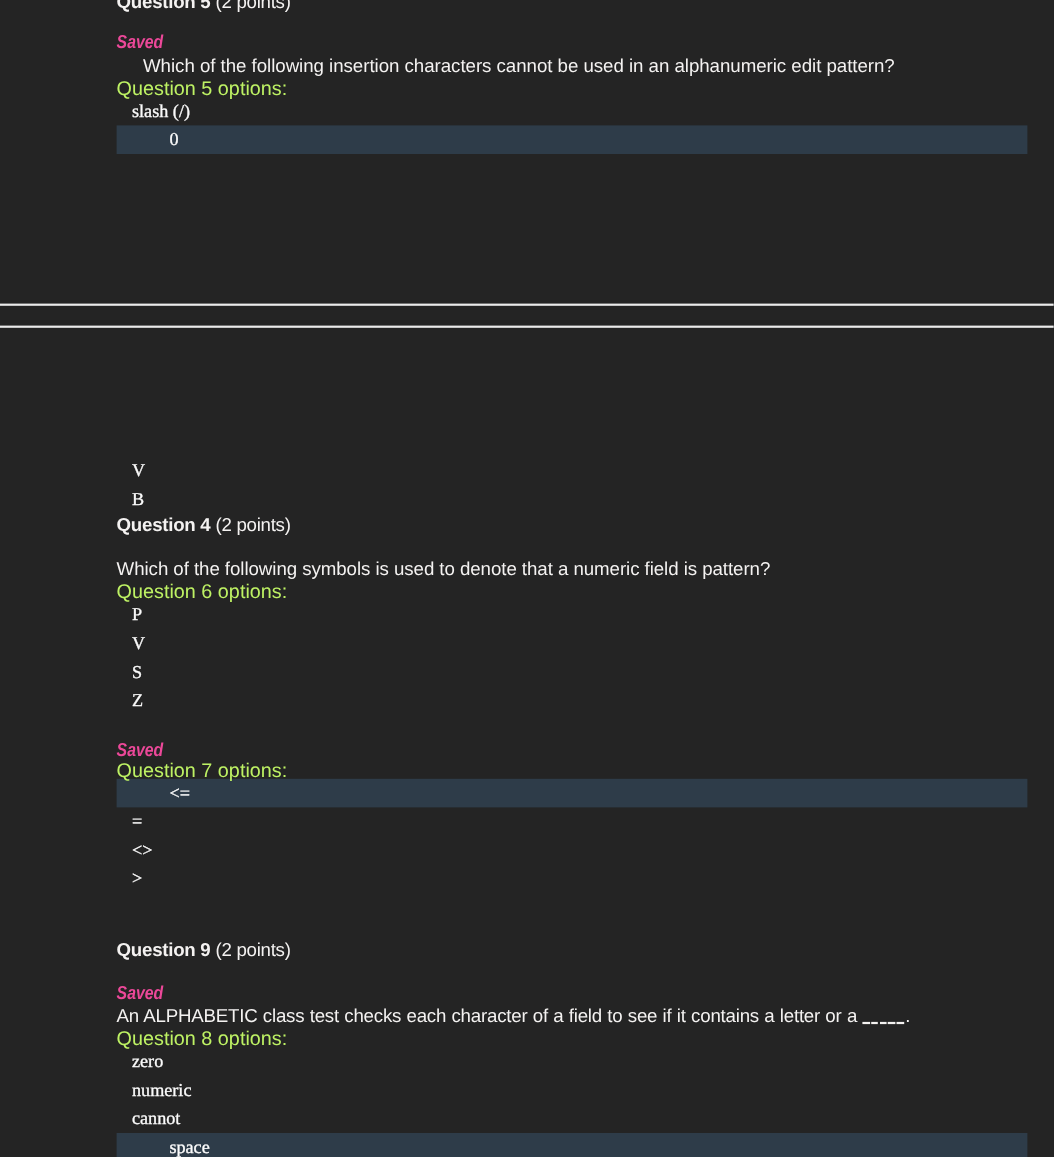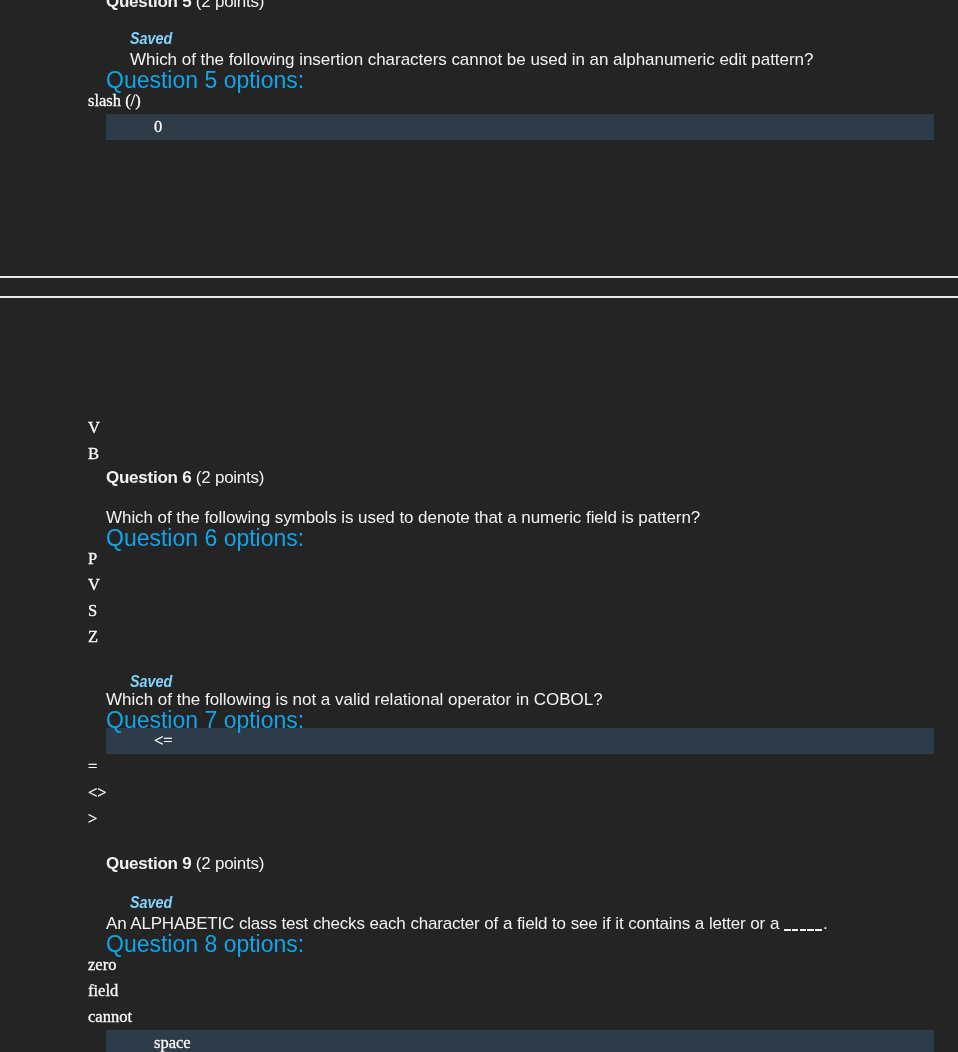--- a/index.html
+++ b/index.html
@@ -6,37 +6,37 @@
   html,body{margin:0;padding:0;}
   body{width:958px;height:1052px;background:#242424;overflow:hidden;
        font-family:"Liberation Sans",sans-serif;color:#f3f1f0;
        -webkit-font-smoothing:antialiased;}
   .screen{position:relative;width:958px;height:1052px;overflow:hidden;}
   .qblock{position:absolute;left:0;width:958px;}
   .indent{padding-left:106px;}
   .q-head{font-size:17px;line-height:20px;font-weight:400;color:#f4f2f1;letter-spacing:-0.25px;}
   .q-head .qnum{font-weight:700;}
   .q-head.down{position:relative;top:2px;}
-  .saved{font-size:17px;line-height:20px;color:#7dd3fc;position:relative;top:1.5px;margin-left:24px;}
+  .saved{font-size:17px;line-height:20px;color:#ec4899;position:relative;top:1.5px;}
   .saved span{display:inline-block;font-style:italic;font-weight:700;
               transform:scaleX(0.845);transform-origin:left center;}
   .saved.up{top:-1px;}
   .q-text{font-size:17px;line-height:20px;color:#f4f2f1;}
   .q-text.t5{letter-spacing:-0.04px;margin-left:24px;}
   .q-text.t6{letter-spacing:-0.06px;}
   .q-text.t7{letter-spacing:-0.02px;}
   .q-text.t8{letter-spacing:-0.2px;word-spacing:0.32px;}
   .blank{display:inline-block;letter-spacing:0;word-spacing:0;vertical-align:baseline;}
   .blank i{display:inline-block;width:6.7px;height:2px;background:#f4f2f1;
            margin-right:1.1px;vertical-align:baseline;position:relative;top:2px;}
-  .opt-label{font-size:23px;line-height:20px;color:#0ea5e9;}
+  .opt-label{font-size:18px;line-height:20px;color:#bef264;}
   .spacer{height:20px;}
   .options{margin:-2px 0 0 0;padding:0;list-style:none;}
   .option{font-family:"Liberation Serif",serif;font-size:16.5px;line-height:26px;
-          height:26px;padding-left:88px;color:#fbfbfb;width:958px;box-sizing:border-box;
+          height:26px;padding-left:120px;color:#fbfbfb;width:958px;box-sizing:border-box;
           -webkit-text-stroke:0.3px #fbfbfb;}
   .option.sel{background:#2e3c49;width:828px;margin-left:106px;padding-left:48px;}
   .rule{position:absolute;left:0;width:958px;height:2px;background:#ebebeb;}
 </style>
 </head>
 <body>
 
 <div class="screen">
 
   <div class="qblock" style="top:-10px">
@@ -55,52 +55,51 @@
   <div class="rule" style="top:296px"></div>
 
   <div class="qblock" style="top:417px">
     <ul class="options">
       <li class="option">V</li>
       <li class="option">B</li>
     </ul>
   </div>
 
   <div class="qblock" style="top:468px">
-    <div class="indent q-head"><span class="qnum">Question 6</span> <span>(2 points)</span></div>
+    <div class="indent q-head"><span class="qnum">Question 4</span> <span>(2 points)</span></div>
     <div class="spacer"></div>
     <div class="indent q-text t6">Which of the following symbols is used to denote that a numeric field is pattern?</div>
     <div class="indent opt-label">Question 6 options:</div>
     <ul class="options">
       <li class="option">P</li>
       <li class="option">V</li>
       <li class="option">S</li>
       <li class="option">Z</li>
     </ul>
   </div>
 
   <div class="qblock" style="top:650px">
     <div class="spacer"></div>
     <div class="indent saved"><span>Saved</span></div>
-    <div class="indent q-text t7">Which of the following is not a valid relational operator in COBOL?</div>
     <div class="indent opt-label">Question 7 options:</div>
     <ul class="options">
       <li class="option sel">&lt;=</li>
       <li class="option">=</li>
       <li class="option">&lt;&gt;</li>
       <li class="option">&gt;</li>
     </ul>
   </div>
 
   <div class="qblock" style="top:854px">
     <div class="indent q-head"><span class="qnum">Question 9</span> <span>(2 points)</span></div>
     <div class="spacer"></div>
     <div class="indent saved up"><span>Saved</span></div>
     <div class="indent q-text t8">An ALPHABETIC class test checks each character of a field to see if it contains a letter or a <span class="blank"><i></i><i></i><i></i><i></i><i></i></span>.</div>
     <div class="indent opt-label">Question 8 options:</div>
     <ul class="options">
       <li class="option">zero</li>
-      <li class="option">field</li>
+      <li class="option">numeric</li>
       <li class="option">cannot</li>
       <li class="option sel">space</li>
     </ul>
   </div>
 
 </div>
 
 </body></html>

